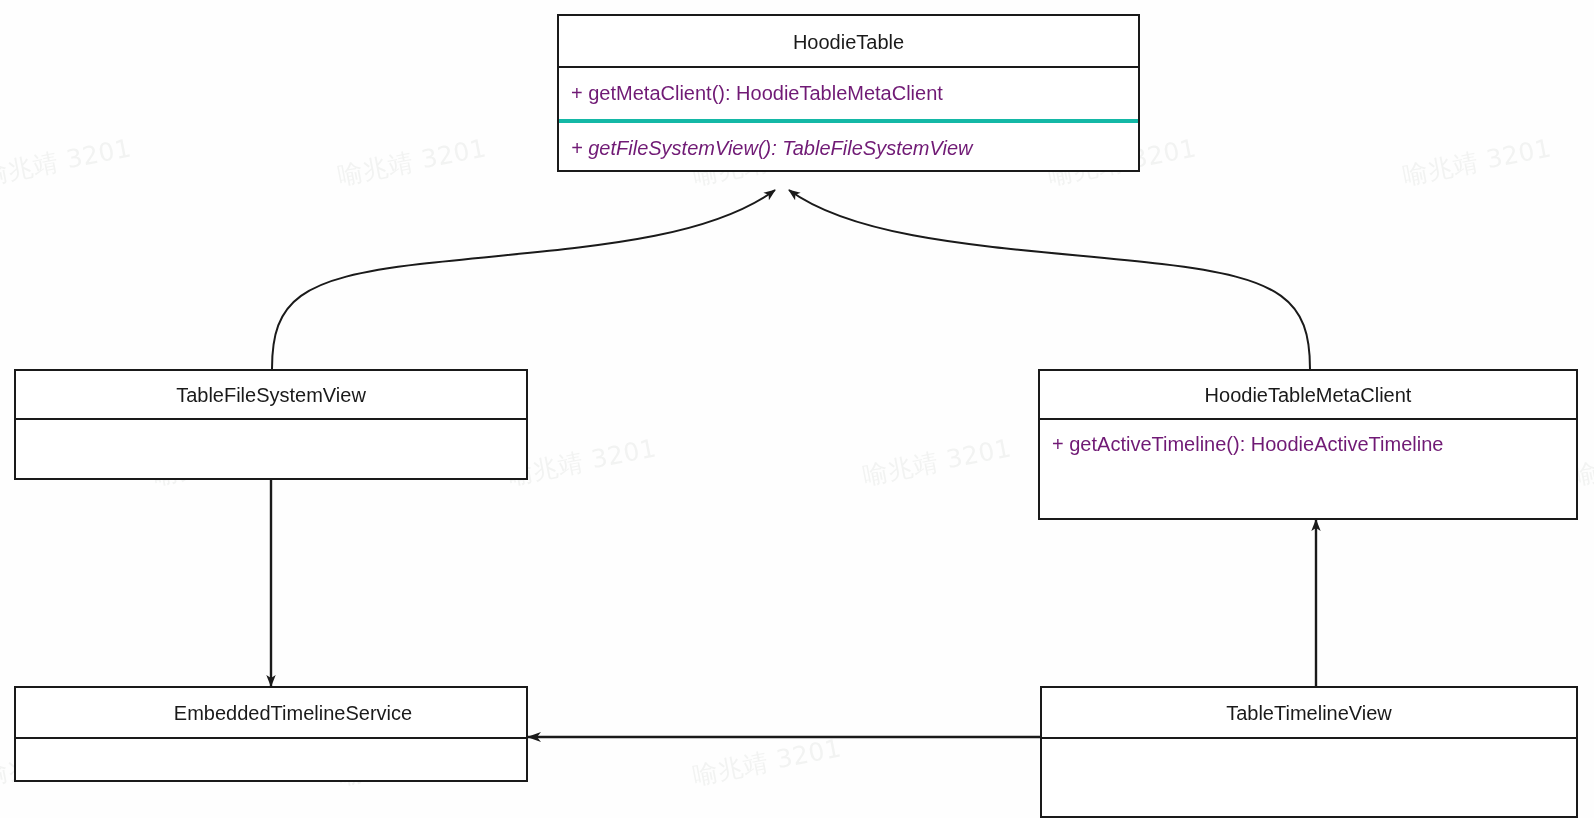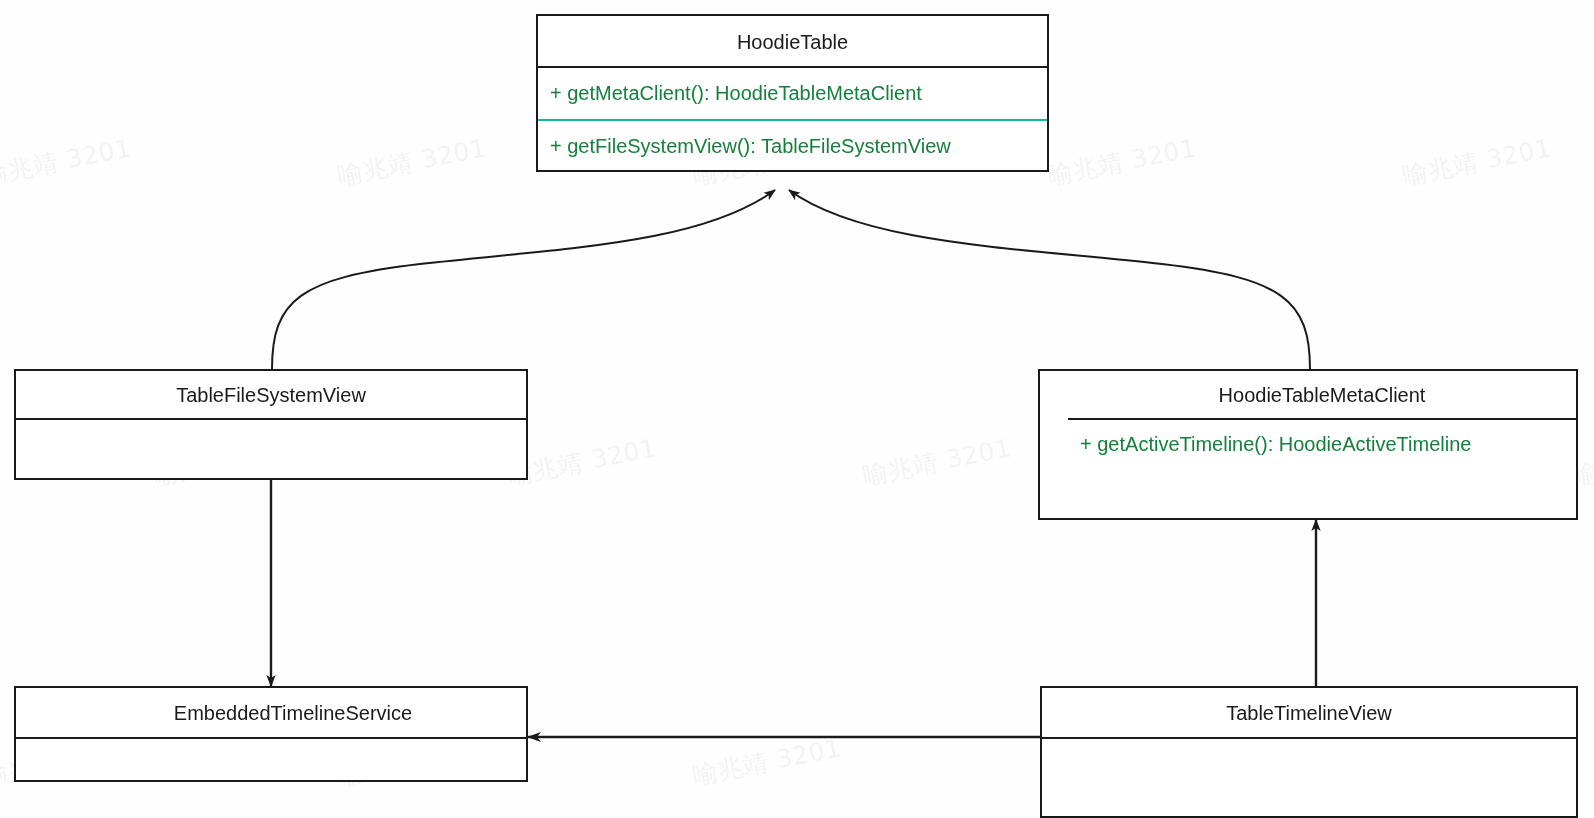--- a/index.html
+++ b/index.html
@@ -66,39 +66,40 @@
   }
   .uml-compartment {
     box-sizing: border-box;
   }
   .uml-member {
     box-sizing: border-box;
     height: 50px;
     line-height: 50px;
     padding-left: 12px;
     font-size: 20px;
-    color: #15803d;
+    color: #701a75;
     white-space: nowrap;
     overflow: hidden;
   }
   .uml-member + .uml-member {
-    border-top: 2px solid #14b8a6;
+    border-top: 4px solid #14b8a6;
+    font-style: italic;
   }
   .uml-empty {
     height: 46px;
   }
 
   
-  #cls-hoodie-table        { left: 536px;  top: 14px;  width: 513px; height: 158px; }
+  #cls-hoodie-table        { left: 557px;  top: 14px;  width: 583px; height: 158px; }
   #cls-hoodie-table .uml-member { height: 51px; }
 
   #cls-table-file-system-view { left: 14px;  top: 369px; width: 514px; height: 111px; }
   #cls-table-file-system-view .uml-name { height: 49px; line-height: 49px; }
 
-  #cls-hoodie-table-meta-client { left: 1038px; top: 369px; width: 540px; height: 151px; padding-left: 28px; }
+  #cls-hoodie-table-meta-client { left: 1038px; top: 369px; width: 540px; height: 151px; }
   #cls-hoodie-table-meta-client .uml-name { height: 49px; line-height: 49px; }
   #cls-hoodie-table-meta-client .uml-member { height: 37px; line-height: 49px; }
 
   #cls-embedded-timeline-service { left: 14px; top: 686px; width: 514px; height: 96px; }
   #cls-embedded-timeline-service .uml-name { height: 51px; line-height: 51px; padding-left: 44px; }
 
   #cls-table-timeline-view { left: 1040px; top: 686px; width: 538px; height: 132px; }
   #cls-table-timeline-view .uml-name { height: 51px; line-height: 51px; }
 </style>
 </head>

